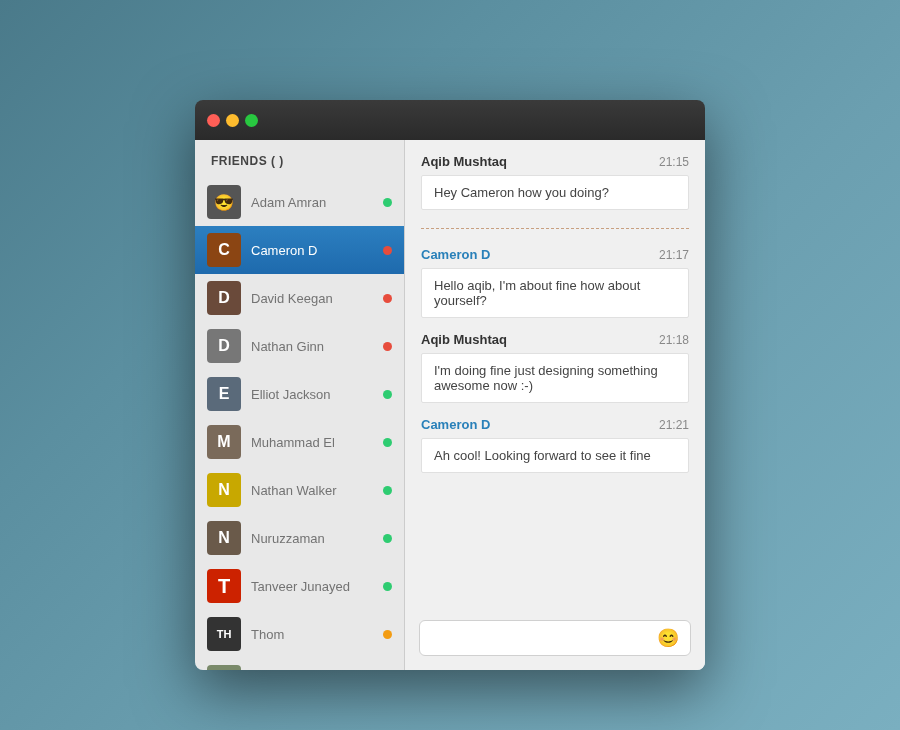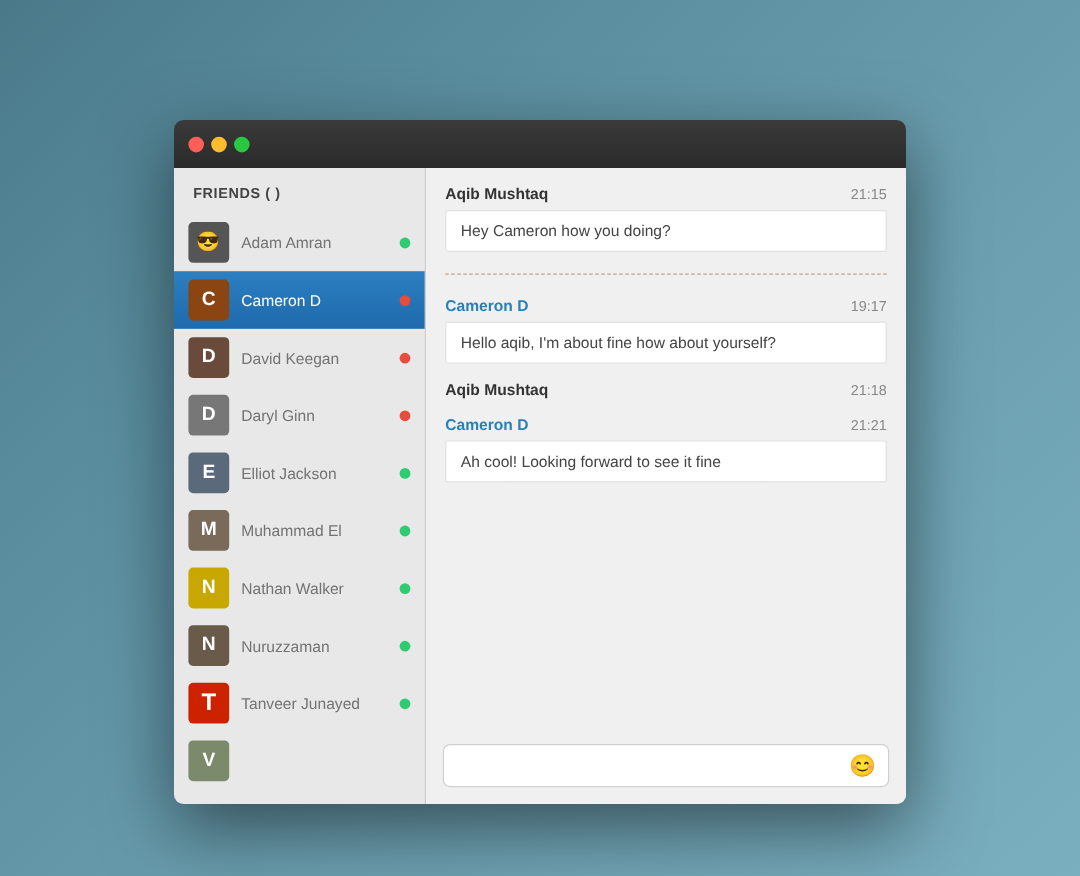--- a/index.html
+++ b/index.html
@@ -7,21 +7,21 @@
       width: 900px;
       height: 730px;
       background: linear-gradient(135deg, #4a7a8a 0%, #5b8fa0 30%, #6b9fb0 60%, #7aafc0 100%);
       display: flex;
       align-items: center;
       justify-content: center;
       font-family: -apple-system, BlinkMacSystemFont, 'Segoe UI', sans-serif;
     }
 
     .window {
-      width: 610px;
+      width: 510px;
       height: 570px;
       border-radius: 8px;
       overflow: hidden;
       box-shadow: 0 20px 60px rgba(0,0,0,0.5);
       display: flex;
       flex-direction: column;
       margin-top: 40px;
     }
 
     .titlebar {
@@ -276,21 +276,21 @@
             <span class="friend-name">Cameron D</span>
             <span class="status-dot status-offline"></span>
           </div>
           <div class="friend-item">
             <div class="friend-avatar avatar-david">D</div>
             <span class="friend-name">David Keegan</span>
             <span class="status-dot status-offline"></span>
           </div>
           <div class="friend-item">
             <div class="friend-avatar avatar-daryl">D</div>
-            <span class="friend-name">Daryl Ginn</span>
+            <span class="friend-name">Nathan Ginn</span>
             <span class="status-dot status-offline"></span>
           </div>
           <div class="friend-item">
             <div class="friend-avatar avatar-elliot">E</div>
             <span class="friend-name">Elliot Jackson</span>
             <span class="status-dot status-online"></span>
           </div>
           <div class="friend-item">
             <div class="friend-avatar avatar-muhammad">M</div>
             <span class="friend-name">Muhammad El</span>
@@ -303,49 +303,55 @@
           </div>
           <div class="friend-item">
             <div class="friend-avatar avatar-nuruz">N</div>
             <span class="friend-name">Nuruzzaman</span>
             <span class="status-dot status-online"></span>
           </div>
           <div class="friend-item">
             <div class="friend-avatar avatar-tanveer">T</div>
             <span class="friend-name">Tanveer Junayed</span>
             <span class="status-dot status-online"></span>
+          </div>
+          <div class="friend-item">
+            <div class="friend-avatar avatar-thom">TH</div>
+            <span class="friend-name">Thom</span>
+            <span class="status-dot status-away"></span>
           </div>
           <div class="friend-item">
             <div class="friend-avatar avatar-victor">V</div>
           </div>
         </div>
     </div>
 
     <div class="chat-area">
       <div class="messages" id="messages-list">
           <div class="message-group">
             <div class="message-header">
               <span class="message-sender">Aqib Mushtaq</span>
               <span class="message-time">21:15</span>
             </div>
             <div class="message-bubble">Hey Cameron how you doing?</div>
           </div>
           <hr class="message-divider">
           <div class="message-group">
             <div class="message-header">
               <span class="message-sender blue">Cameron D</span>
-              <span class="message-time">19:17</span>
+              <span class="message-time">21:17</span>
             </div>
             <div class="message-bubble">Hello aqib, I'm about fine how about yourself?</div>
           </div>
           <div class="message-group">
             <div class="message-header">
               <span class="message-sender">Aqib Mushtaq</span>
               <span class="message-time">21:18</span>
             </div>
+            <div class="message-bubble">I'm doing fine just designing something awesome now :-)</div>
           </div>
           <div class="message-group">
             <div class="message-header">
               <span class="message-sender blue">Cameron D</span>
               <span class="message-time">21:21</span>
             </div>
             <div class="message-bubble">Ah cool! Looking forward to see it fine</div>
           </div>
         </div>
       <div class="chat-input-area">

